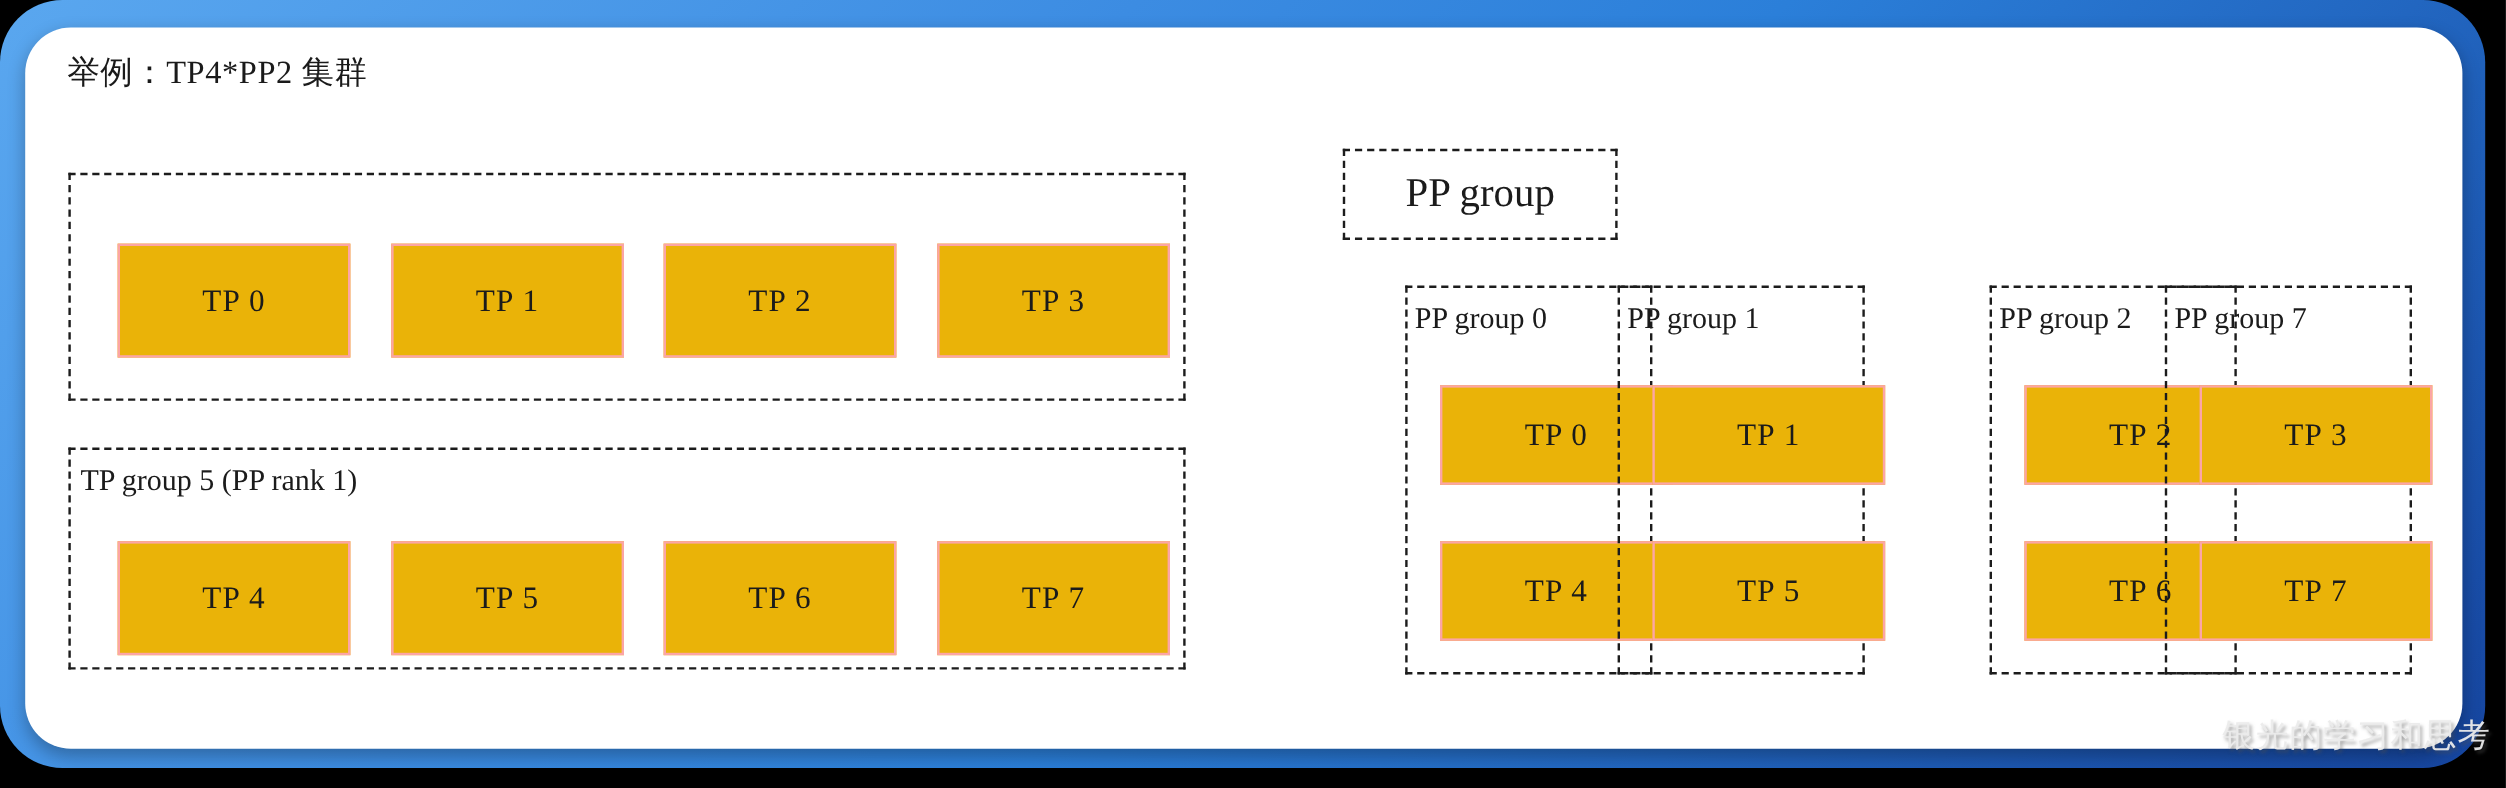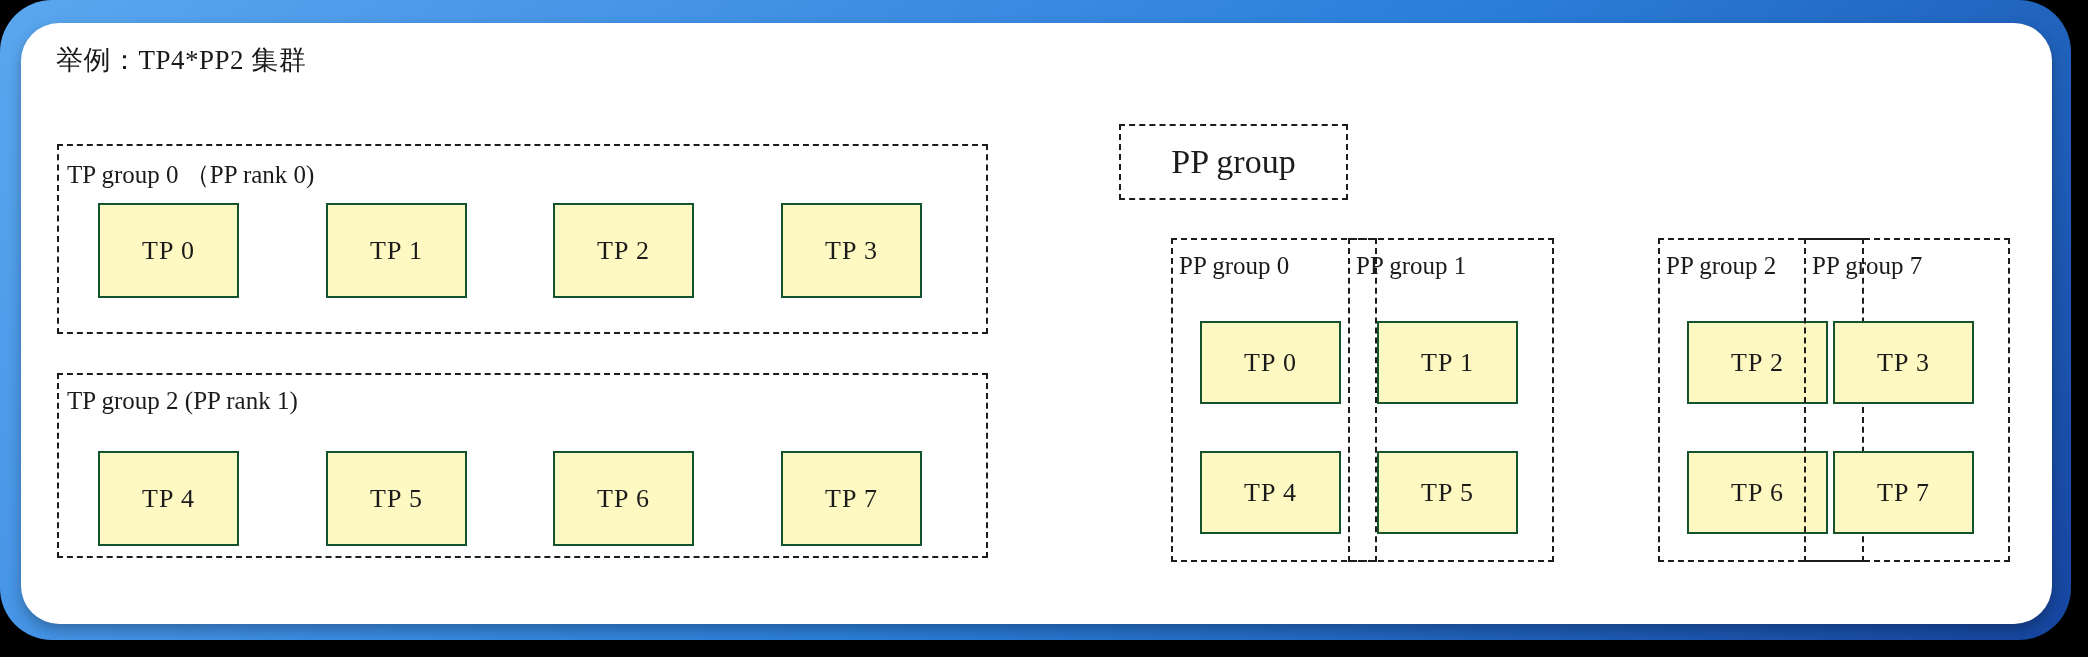--- a/index.html
+++ b/index.html
@@ -20,22 +20,22 @@
   .title{
     position:absolute;left:35px;top:19px;
     font-size:27px;font-weight:500;color:#1a1a1a;letter-spacing:0.5px;
   }
   .dashed{position:absolute;border:2px dashed #1c1c1c;box-sizing:border-box;}
   .group-label{
     position:absolute;left:8px;top:12px;
     font-size:25px;color:#1b1b1b;white-space:nowrap;
   }
   .node{
-    position:absolute;width:141px;height:95px;box-sizing:border-box;
-    border:2px solid #14532d;background:#fef9c3;
+    position:absolute;width:194px;height:95px;box-sizing:border-box;
+    border:2px solid #fca5a5;background:#eab308;
     display:flex;align-items:center;justify-content:center;
     font-size:26px;color:#1b1b1b;letter-spacing:1px;
   }
   .node-sm{height:83px;}
   .pp-header{
     display:flex;align-items:center;justify-content:center;
     font-size:34px;color:#1b1b1b;
   }
   .watermark{
     position:absolute;left:1852px;top:595px;width:210px;
@@ -47,29 +47,28 @@
 </head>
 <body>
 
 <div class="canvas">
   <div class="frame">
     <div class="sheet">
 
       <div class="title">举例：TP4*PP2 集群</div>
 
       <div class="dashed" style="left:36px;top:121px;width:931px;height:190px">
-        <div class="group-label">TP group 0 （PP rank 0)</div>
         <div class="node" style="left:39px;top:57px">TP 0</div>
         <div class="node" style="left:267px;top:57px">TP 1</div>
         <div class="node" style="left:494px;top:57px">TP 2</div>
         <div class="node" style="left:722px;top:57px">TP 3</div>
       </div>
 
       <div class="dashed" style="left:36px;top:350px;width:931px;height:185px">
-        <div class="group-label">TP group 2 (PP rank 1)</div>
+        <div class="group-label">TP group 5 (PP rank 1)</div>
         <div class="node" style="left:39px;top:76px">TP 4</div>
         <div class="node" style="left:267px;top:76px">TP 5</div>
         <div class="node" style="left:494px;top:76px">TP 6</div>
         <div class="node" style="left:722px;top:76px">TP 7</div>
       </div>
 
       <div class="dashed pp-header" style="left:1098px;top:101px;width:229px;height:76px">
         <span>PP group</span>
       </div>
 
@@ -93,13 +92,14 @@
 
       <div class="dashed" style="left:1783px;top:215px;width:206px;height:324px">
         <div class="group-label" style="left:6px">PP group 7</div>
         <div class="node node-sm" style="left:27px;top:81px">TP 3</div>
         <div class="node node-sm" style="left:27px;top:211px">TP 7</div>
       </div>
 
     </div>
   </div>
 
+  <div class="watermark">银光的学习和思考</div>
 </div>
 
 </body></html>

